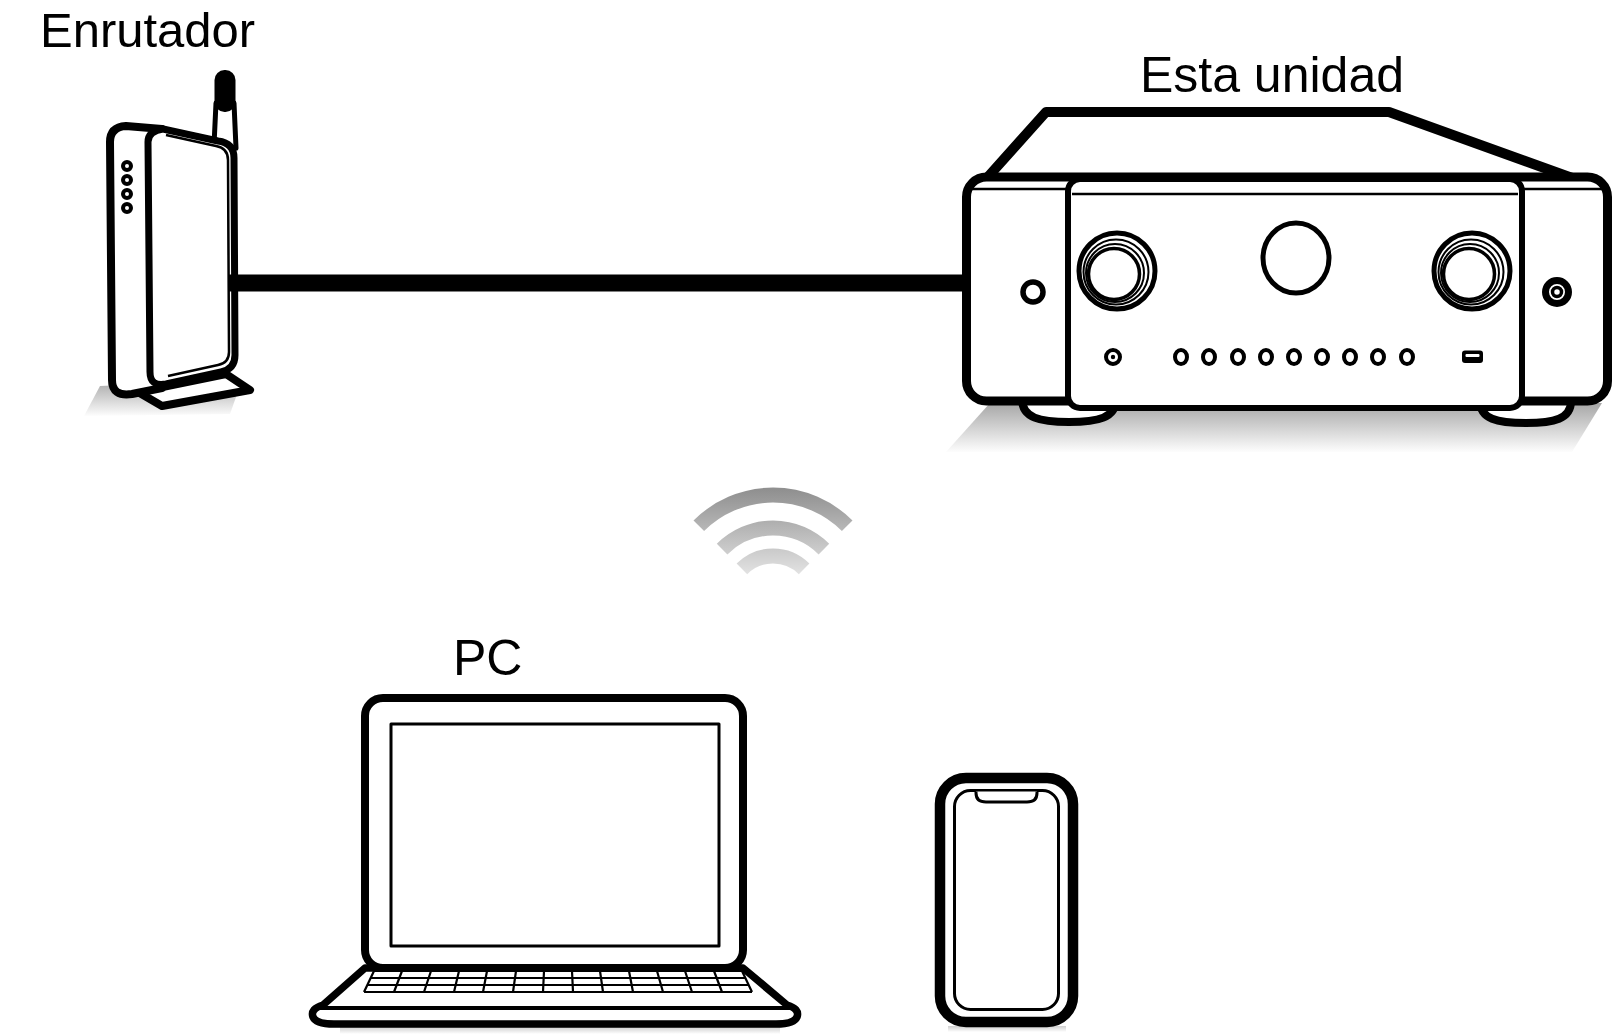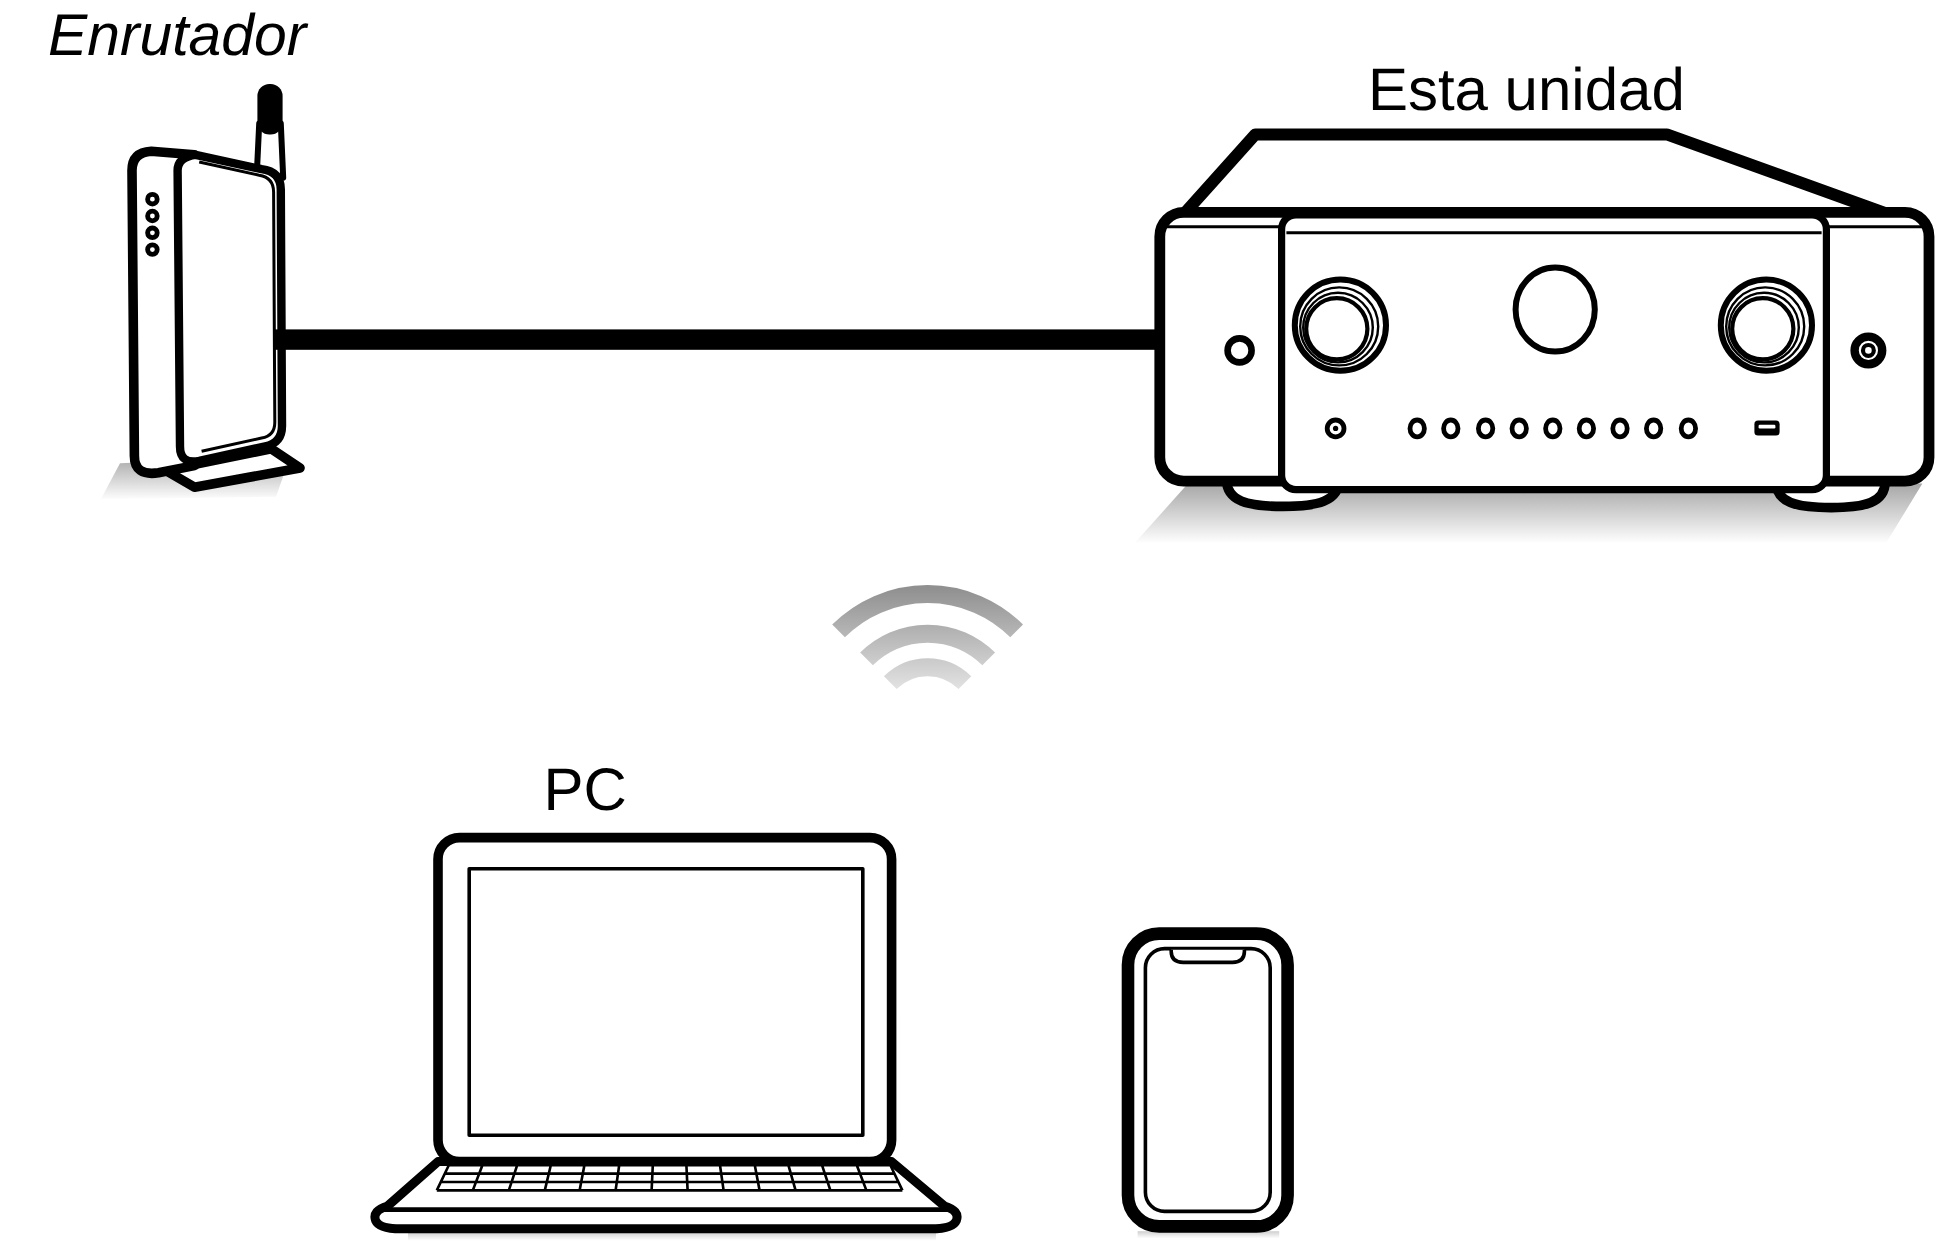--- a/index.html
+++ b/index.html
@@ -1,19 +1,19 @@
 <!DOCTYPE html>
 <html><head>
 <meta charset="utf-8">
 <style>
   html,body{margin:0;padding:0;background:#fff;}
   #stage{position:relative;width:1614px;height:1034px;background:#fff;overflow:hidden;
          font-family:"Liberation Sans", sans-serif;}
   .lbl{position:absolute;color:#000;white-space:nowrap;line-height:1;}
-  #router-label{left:40px;top:6px;font-size:49px;font-style:italic;}
+  #router-label{left:40px;top:6px;font-size:49px;}
   #unit-label{left:1004px;top:50px;width:400px;text-align:right;font-size:50px;}
   #pc-label{left:453px;top:633px;width:200px;text-align:left;font-size:50px;}
   svg{position:absolute;left:0;top:0;}
 </style>
 </head>
 <body>
 
 <div id="stage">
 
   <svg width="1614" height="1034" viewBox="0 0 1614 1034">

